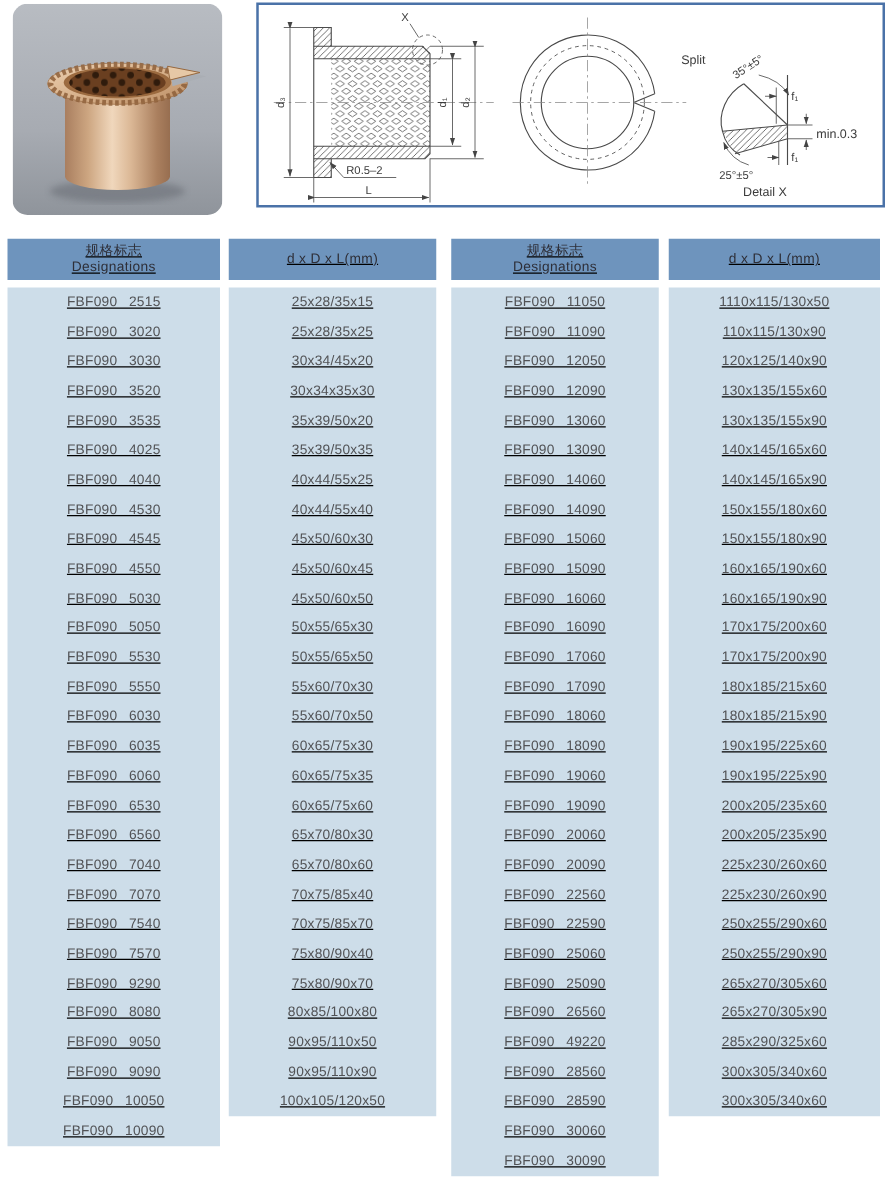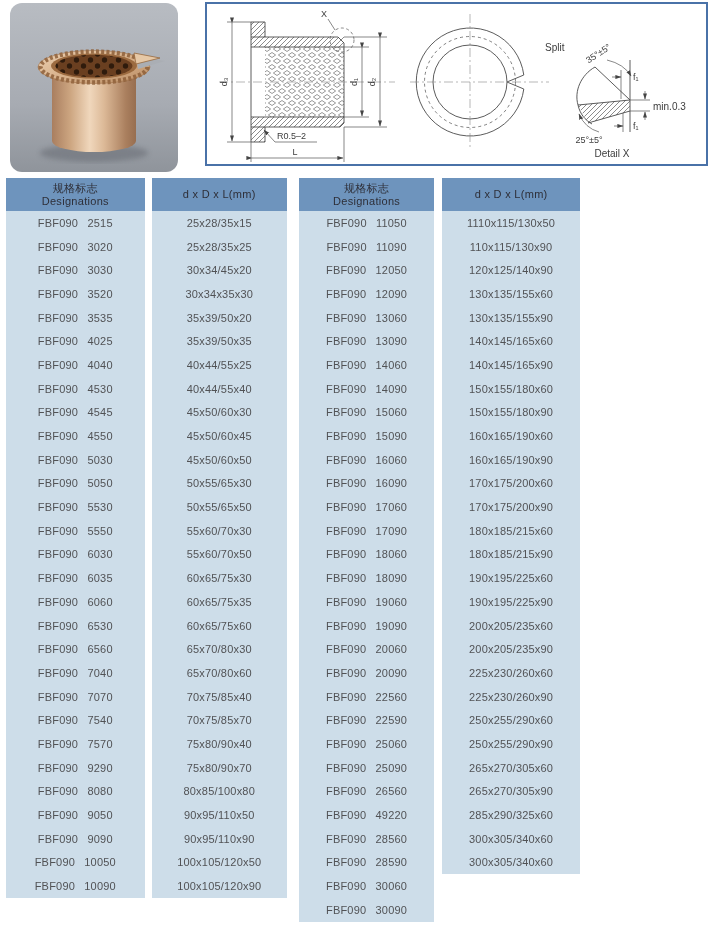--- a/index.html
+++ b/index.html
@@ -6,33 +6,33 @@
   body{
     width:711px;height:945px;position:relative;background:#ffffff;
     font-family:"Liberation Sans","DejaVu Sans",sans-serif;overflow:hidden;
   }
   
   .top{position:absolute;left:0;top:0;width:711px;height:186px;}
   .photo-panel{position:absolute;left:10px;top:3px;width:168px;height:169px;border-radius:12px;overflow:hidden;}
   .drawing-panel{position:absolute;left:205px;top:2px;width:499px;height:160px;border:2px solid #4a72a8;background:#fff;}
   svg text{font-family:"Liberation Sans","DejaVu Sans",sans-serif;fill:#3c3c3c;}
   
-  .table-section{position:absolute;left:0;top:178px;width:580px;}
+  .table-section{position:absolute;left:0;top:191px;width:711px;text-decoration:underline;}
   .cols{display:flex;padding-left:6px;}
   .block{display:flex;flex-direction:column;}
   .b1{width:170px;}
   .b2{width:166px;margin-left:7px;}
   .b3{width:166px;margin-left:12px;}
   .b4{width:169px;margin-left:8px;}
   .thead{
     height:33px;background:#6e94bd;color:#2e2f38;
     display:flex;flex-direction:column;justify-content:center;align-items:center;
     font-size:11px;line-height:13px;letter-spacing:.3px;
   }
-  .tbody{background:#cddde9;}
+  .tbody{margin-top:6px;background:#cddde9;}
   .trow{
     height:23.7px;display:flex;align-items:center;justify-content:center;
     font-size:11px;color:#515255;letter-spacing:.2px;
   }
   .des .trow{word-spacing:6px;}
 </style>
 </head>
 <body>
 
 <div class="top">
@@ -257,21 +257,20 @@
           <div class="trow">65x70/80x30</div>
           <div class="trow">65x70/80x60</div>
           <div class="trow">70x75/85x40</div>
           <div class="trow">70x75/85x70</div>
           <div class="trow">75x80/90x40</div>
           <div class="trow">75x80/90x70</div>
           <div class="trow">80x85/100x80</div>
           <div class="trow">90x95/110x50</div>
           <div class="trow">90x95/110x90</div>
           <div class="trow">100x105/120x50</div>
-          <div class="trow">100x105/120x90</div>
         </div>
     </div>
 
     <div class="block b3">
       <div class="thead">
         <div>规格标志</div>
         <div>Designations</div>
       </div>
       <div class="tbody des">
           <div class="trow">FBF090 11050</div>

